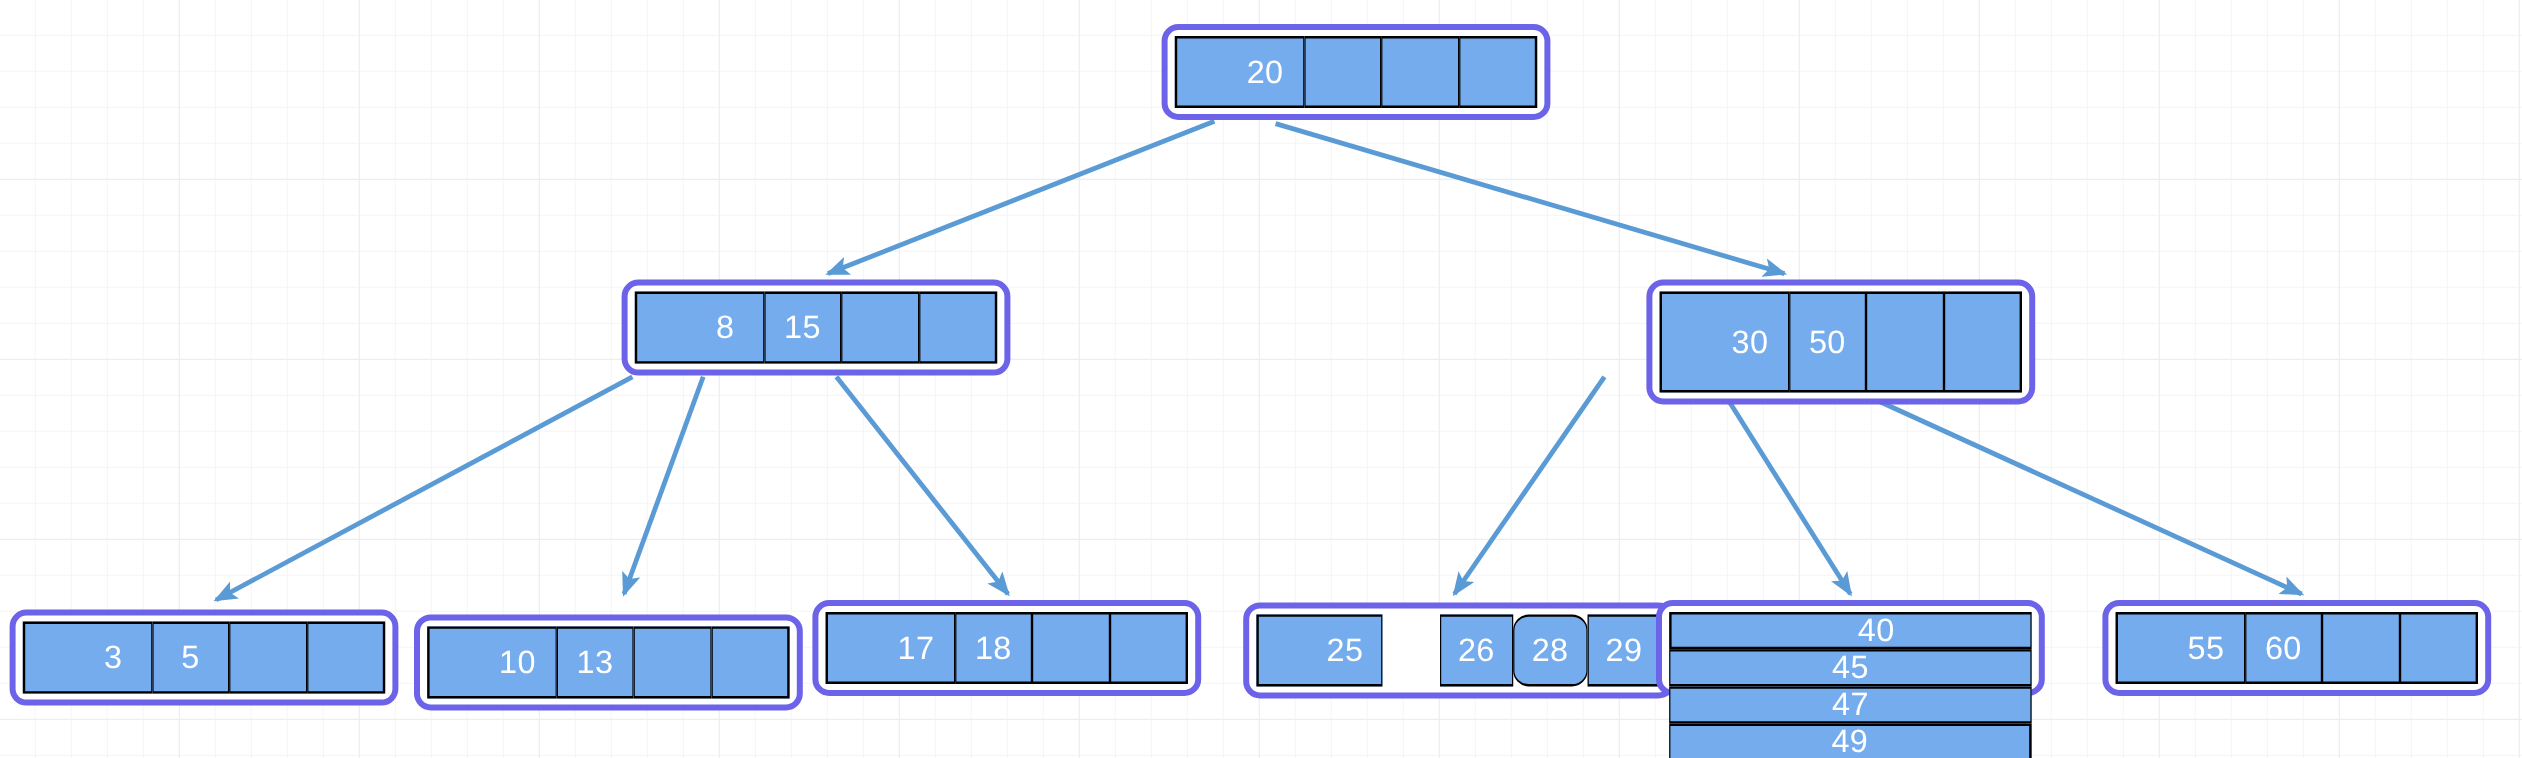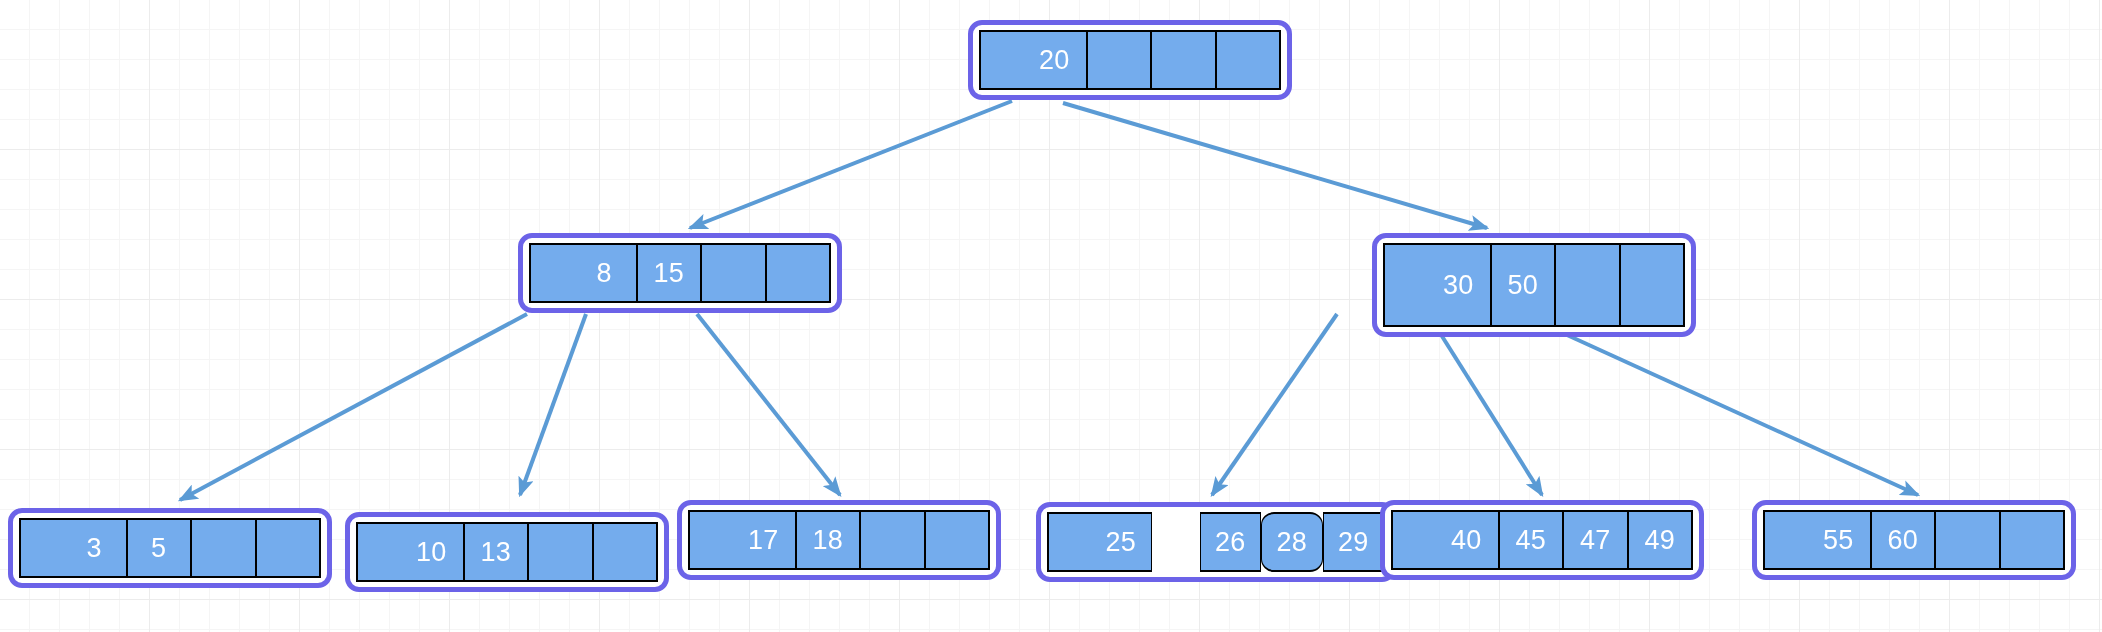--- a/index.html
+++ b/index.html
@@ -127,21 +127,21 @@
         <div class="cell" style="flex: 1 1 0px;">18</div>
         <div class="cell" style="flex: 1 1 0px;"></div>
         <div class="cell" style="flex: 1 1 0px;"></div>
       </div>
       <div class="btree-node" style="left: 1036px; top: 502px; width: 360px; height: 80px;">
         <div class="cell" style="flex: 1 1 0px;">25</div>
         <div class="cell" style="flex: 1 1 0px; margin-left: 48px;">26</div>
         <div class="cell" style="flex: 1 1 0px; border-radius: 13px;">28</div>
         <div class="cell" style="flex: 1 1 0px;">29</div>
       </div>
-      <div class="btree-node" style="left: 1380px; top: 500px; width: 324px; height: 80px;">
+      <div class="btree-node" style="left: 1380px; top: 500px; width: 324px; height: 80px; flex-direction: column;">
         <div class="cell" style="flex: 1 1 0px;">40</div>
         <div class="cell" style="flex: 1 1 0px;">45</div>
         <div class="cell" style="flex: 1 1 0px;">47</div>
         <div class="cell" style="flex: 1 1 0px;">49</div>
       </div>
       <div class="btree-node" style="left: 1752px; top: 500px; width: 324px; height: 80px;">
         <div class="cell" style="flex: 1 1 0px;">55</div>
         <div class="cell" style="flex: 1 1 0px;">60</div>
         <div class="cell" style="flex: 1 1 0px;"></div>
         <div class="cell" style="flex: 1 1 0px;"></div>

